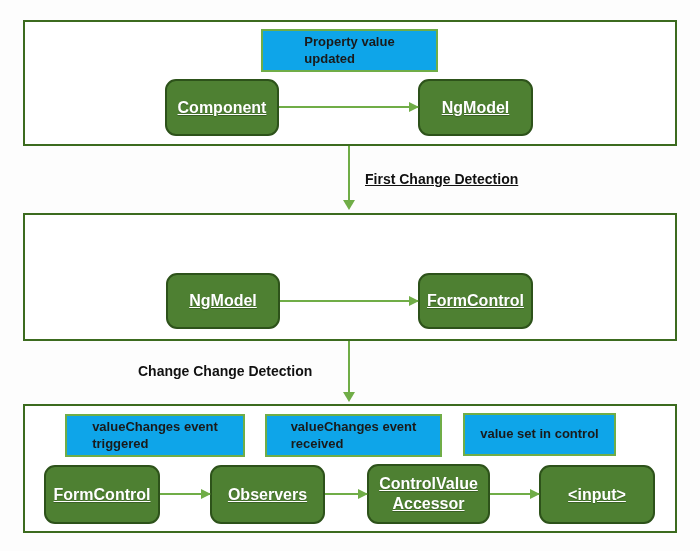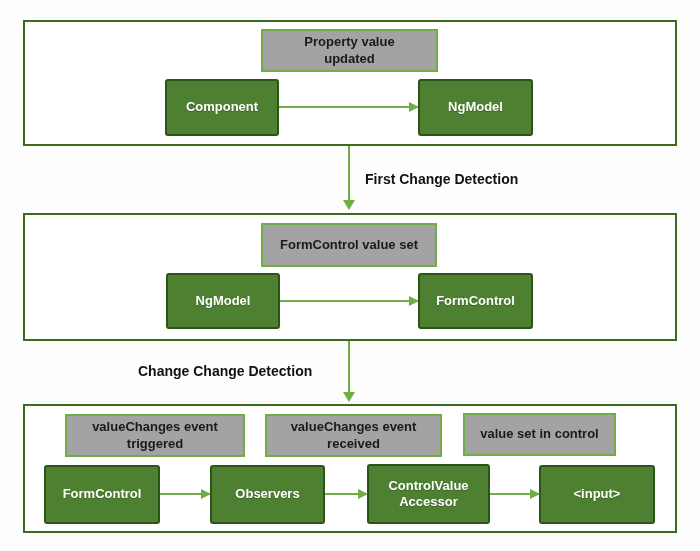--- a/index.html
+++ b/index.html
@@ -12,42 +12,42 @@
     --bg:#fdfdfd;
   }
   *{margin:0;padding:0;box-sizing:border-box;}
   html,body{width:700px;height:551px;overflow:hidden;}
   body{background:var(--bg);font-family:"Liberation Sans",sans-serif;}
   .canvas{position:relative;width:700px;height:551px;background:var(--bg);}
   .panel{position:absolute;left:23px;width:654px;border:2px solid var(--panel-border);background:#ffffff;}
   .panel.p1{top:20px;height:126px;}
   .panel.p2{top:213px;height:128px;}
   .panel.p3{top:404px;height:129px;}
-  .ann{position:absolute;border:2px solid var(--accent);background:#a3a3a3;
-       display:flex;align-items:center;justify-content:center;text-align:center;
+  .ann{position:absolute;border:2px solid var(--accent);background:#0ea5e9;
+       display:flex;align-items:center;justify-content:center;
        font-size:13px;font-weight:bold;color:var(--label-text);line-height:1.3;
        white-space:pre-line;}
   .node{position:absolute;background:var(--node-fill);border:2px solid var(--node-border);
-        border-radius:3px;display:flex;align-items:center;justify-content:center;
-        text-align:center;font-size:13px;font-weight:bold;color:var(--node-text);
-        line-height:1.25;white-space:pre-line;text-shadow:0 1px 1px rgba(0,0,0,0.25);}
+        border-radius:11px;display:flex;align-items:center;justify-content:center;
+        text-align:center;font-size:16px;font-weight:bold;color:var(--node-text);
+        line-height:1.25;white-space:pre-line;text-shadow:0 1px 1px rgba(0,0,0,0.25);text-decoration:underline;}
   .harrow{position:absolute;height:0;border-top:2px solid var(--accent);}
   .harrow::after{content:"";position:absolute;right:-1px;top:-6px;width:0;height:0;
         border-left:10px solid var(--accent);border-top:5px solid transparent;border-bottom:5px solid transparent;}
   .varrow{position:absolute;width:0;border-left:2px solid var(--accent);}
   .varrow::after{content:"";position:absolute;left:-7px;bottom:-10px;width:0;height:0;
         border-top:10px solid var(--accent);border-left:6px solid transparent;border-right:6px solid transparent;}
   .flowlabel{position:absolute;font-size:14px;font-weight:bold;color:#111111;white-space:nowrap;}
   
   .ann-1{left:261px;top:29px;width:177px;height:43px;}
   .node-c{left:165px;top:79px;width:114px;height:57px;}
   .node-n1{left:418px;top:79px;width:115px;height:57px;}
   .ha-1{left:279px;top:106px;width:139px;}
   .va-1{left:348px;top:146px;height:54px;}
-  .fl-1{left:365px;top:171px;}
+  .fl-1{left:365px;top:171px;text-decoration:underline;}
   
   .ann-2{left:261px;top:223px;width:176px;height:44px;}
   .node-n2{left:166px;top:273px;width:114px;height:56px;}
   .node-f1{left:418px;top:273px;width:115px;height:56px;}
   .ha-2{left:280px;top:300px;width:138px;}
   .va-2{left:348px;top:341px;height:51px;}
   .fl-2{left:138px;top:363px;}
   
   .ann-3a{left:65px;top:414px;width:180px;height:43px;}
   .ann-3b{left:265px;top:414px;width:177px;height:43px;}
@@ -69,21 +69,20 @@
   <div class="ann ann-1">Property value
 updated</div>
   <div class="node node-c">Component</div>
   <div class="node node-n1">NgModel</div>
   <div class="harrow ha-1"></div>
 
   <div class="varrow va-1"></div>
   <div class="flowlabel fl-1">First Change Detection</div>
 
   <section class="panel p2"></section>
-  <div class="ann ann-2">FormControl value set</div>
   <div class="node node-n2">NgModel</div>
   <div class="node node-f1">FormControl</div>
   <div class="harrow ha-2"></div>
 
   <div class="varrow va-2"></div>
   <div class="flowlabel fl-2">Change Change Detection</div>
 
   <section class="panel p3"></section>
   <div class="ann ann-3a">valueChanges event
 triggered</div>

